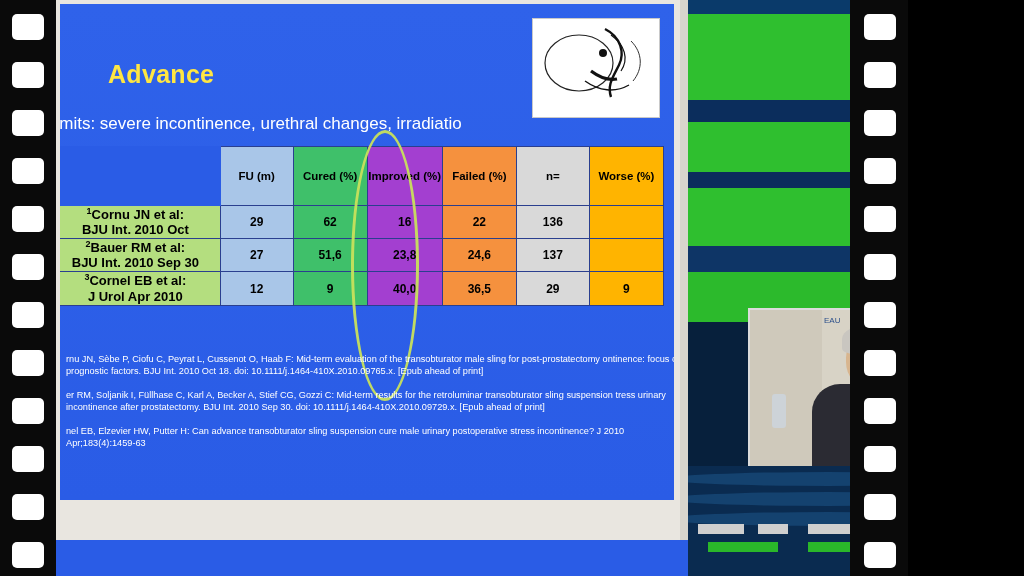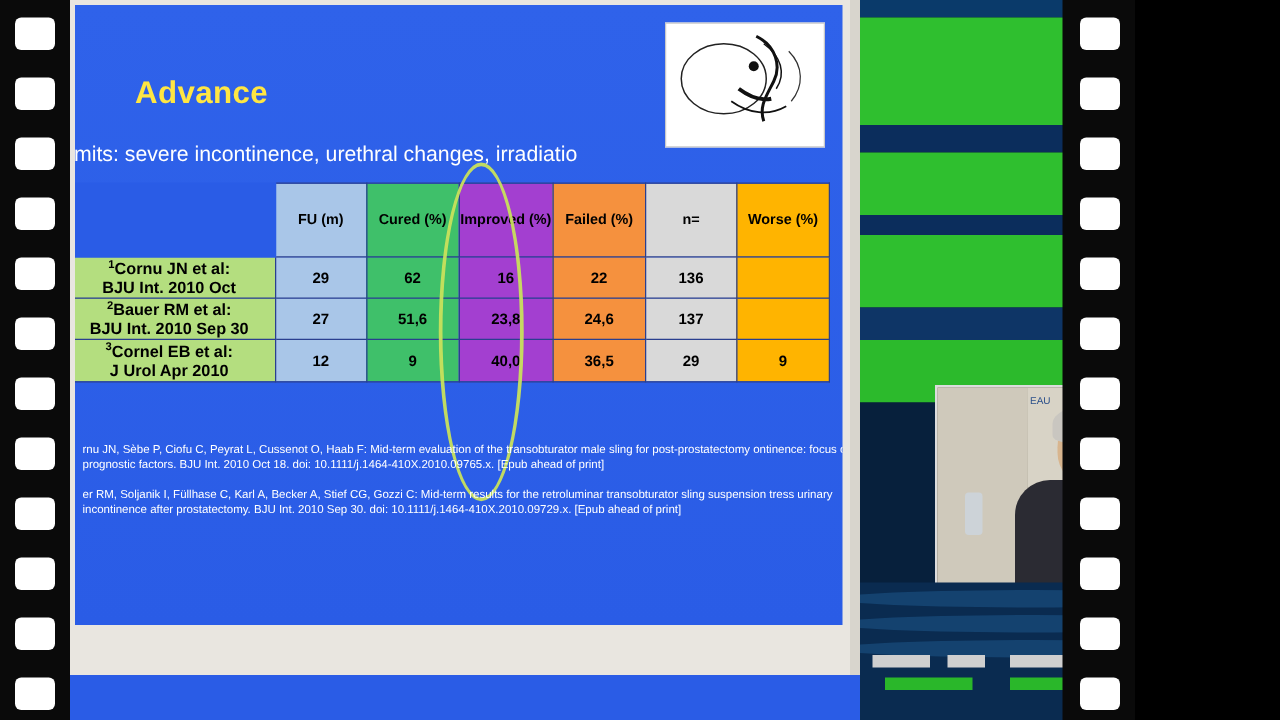--- a/index.html
+++ b/index.html
@@ -355,20 +355,21 @@
         </tr>
         <tr class="row"></tr>
       </tbody>
         </table>
 
       <div id="ellipse"></div>
 
       <div class="refs">
         <div class="ref">rnu JN, Sèbe P, Ciofu C, Peyrat L, Cussenot O, Haab F: Mid-term evaluation of the transobturator male sling for post-prostatectomy ontinence: focus on prognostic factors. BJU Int. 2010 Oct 18. doi: 10.1111/j.1464-410X.2010.09765.x. [Epub ahead of print]</div>
         <div class="ref">er RM, Soljanik I, Füllhase C, Karl A, Becker A, Stief CG, Gozzi C: Mid-term results for the retroluminar transobturator sling suspension tress urinary incontinence after prostatectomy. BJU Int. 2010 Sep 30. doi: 10.1111/j.1464-410X.2010.09729.x. [Epub ahead of print]</div>
+        <div class="ref">nel EB, Elzevier HW, Putter H: Can advance transobturator sling suspension cure male urinary postoperative stress incontinence?  J  2010 Apr;183(4):1459-63</div>
       </div>
 
     </div>
   </div>
 
   <div class="vsep" style="left:680px"></div>
 
   <div id="bottom-strip">
     <div class="seg" style="left:0;width:632px;background:#2a5ce6"></div>
   </div>

